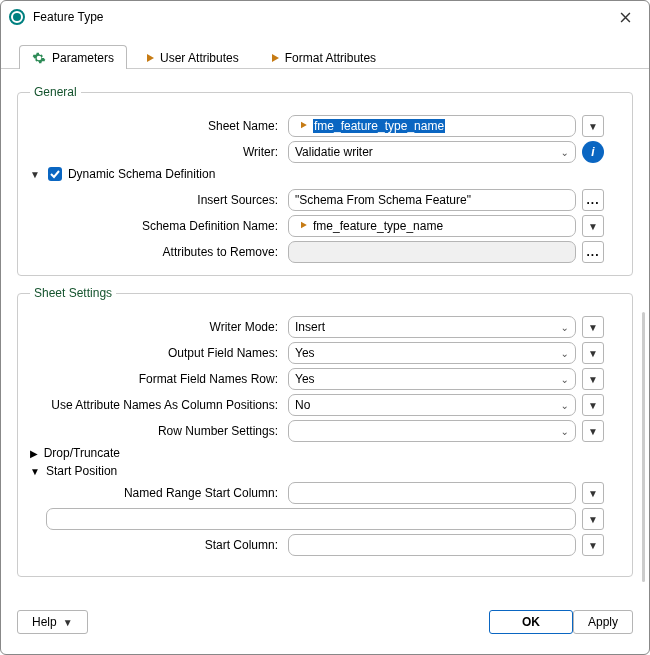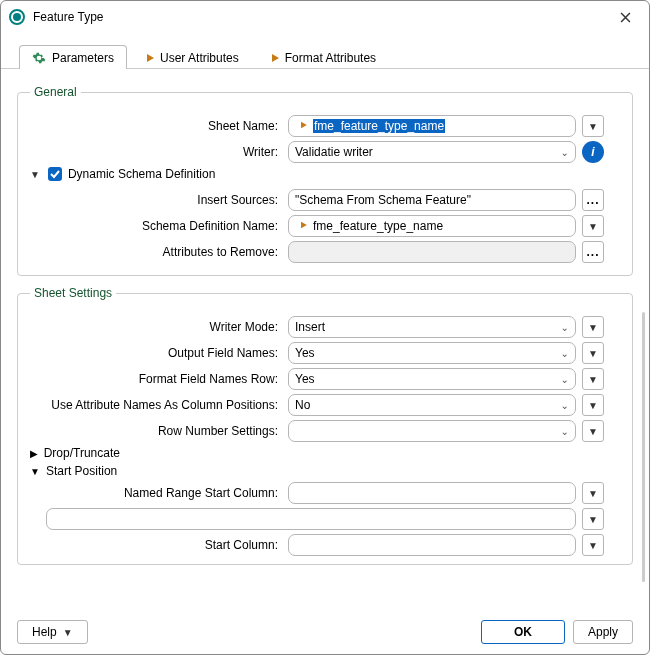--- a/index.html
+++ b/index.html
@@ -29,21 +29,21 @@
   .tri { color:#333; font-size:10px; }
   .ell { letter-spacing:1px; font-weight:bold; line-height:6px; }
   .info { width:22px; height:22px; border-radius:50%; background:#0a66c2; color:#fff; display:flex; align-items:center; justify-content:center; font-weight:bold; font-style:italic; font-family:Georgia,serif; font-size:12px; cursor:pointer; }
   .checkrow { display:flex; align-items:center; gap:6px; margin:4px 0 8px -2px; }
   .checkrow .disc { cursor:pointer; font-size:10px; color:#333; padding:0 2px; }
   .checkbox { width:14px; height:14px; border-radius:3px; background:#0a66c2; display:flex; align-items:center; justify-content:center; }
   .checkbox svg { width:10px; height:10px; }
   .highlight { background:#0a66c2; color:#fff; padding:0 1px; }
   .subhead { display:flex; align-items:center; gap:6px; margin:4px 0; cursor:pointer; }
   .subhead .disc { font-size:10px; }
-  .footer { height:44px; border-top:0; display:flex; align-items:flex-end; padding:0 16px 10px; gap:8px; }
+  .footer { height:44px; border-top:0; display:flex; align-items:flex-start; padding:0 16px 10px; }
   .btn { height:24px; border:1px solid #b5b5b5; border-radius:3px; background:#fff; display:flex; align-items:center; justify-content:center; padding:0 14px; cursor:pointer; gap:6px; }
   .btn.primary { border-color:#0a66c2; padding:0 32px;font-weight:bold; }
   .spacer { flex:1; }
   .scroll-edge { position:absolute; right:5px; top:312px; width:3px; height:270px; background:#ccc; border-radius:2px; }
 </style>
 </head>
 <body>
 
 <div class="titlebar">
   <div class="app-icon"></div>
@@ -150,21 +150,21 @@
 
     <div class="row">
       <div class="lbl">Attributes to Remove:</div>
       <div class="fld dis"></div>
       <div class="sq">
           <span class="ell">...</span>
         </div>
     </div>
   </fieldset>
 
-  <fieldset class="grp" style="padding-bottom:4px;">
+  <fieldset class="grp" style="padding-bottom:16px;">
     <legend>Sheet Settings</legend>
 
     <div class="row">
       <div class="lbl">Writer Mode:</div>
       <div class="fld sel">
         <span>Insert</span>
         <span class="chev">⌄</span>
       </div>
       <div class="sq">
           <span class="tri">▼</span>

